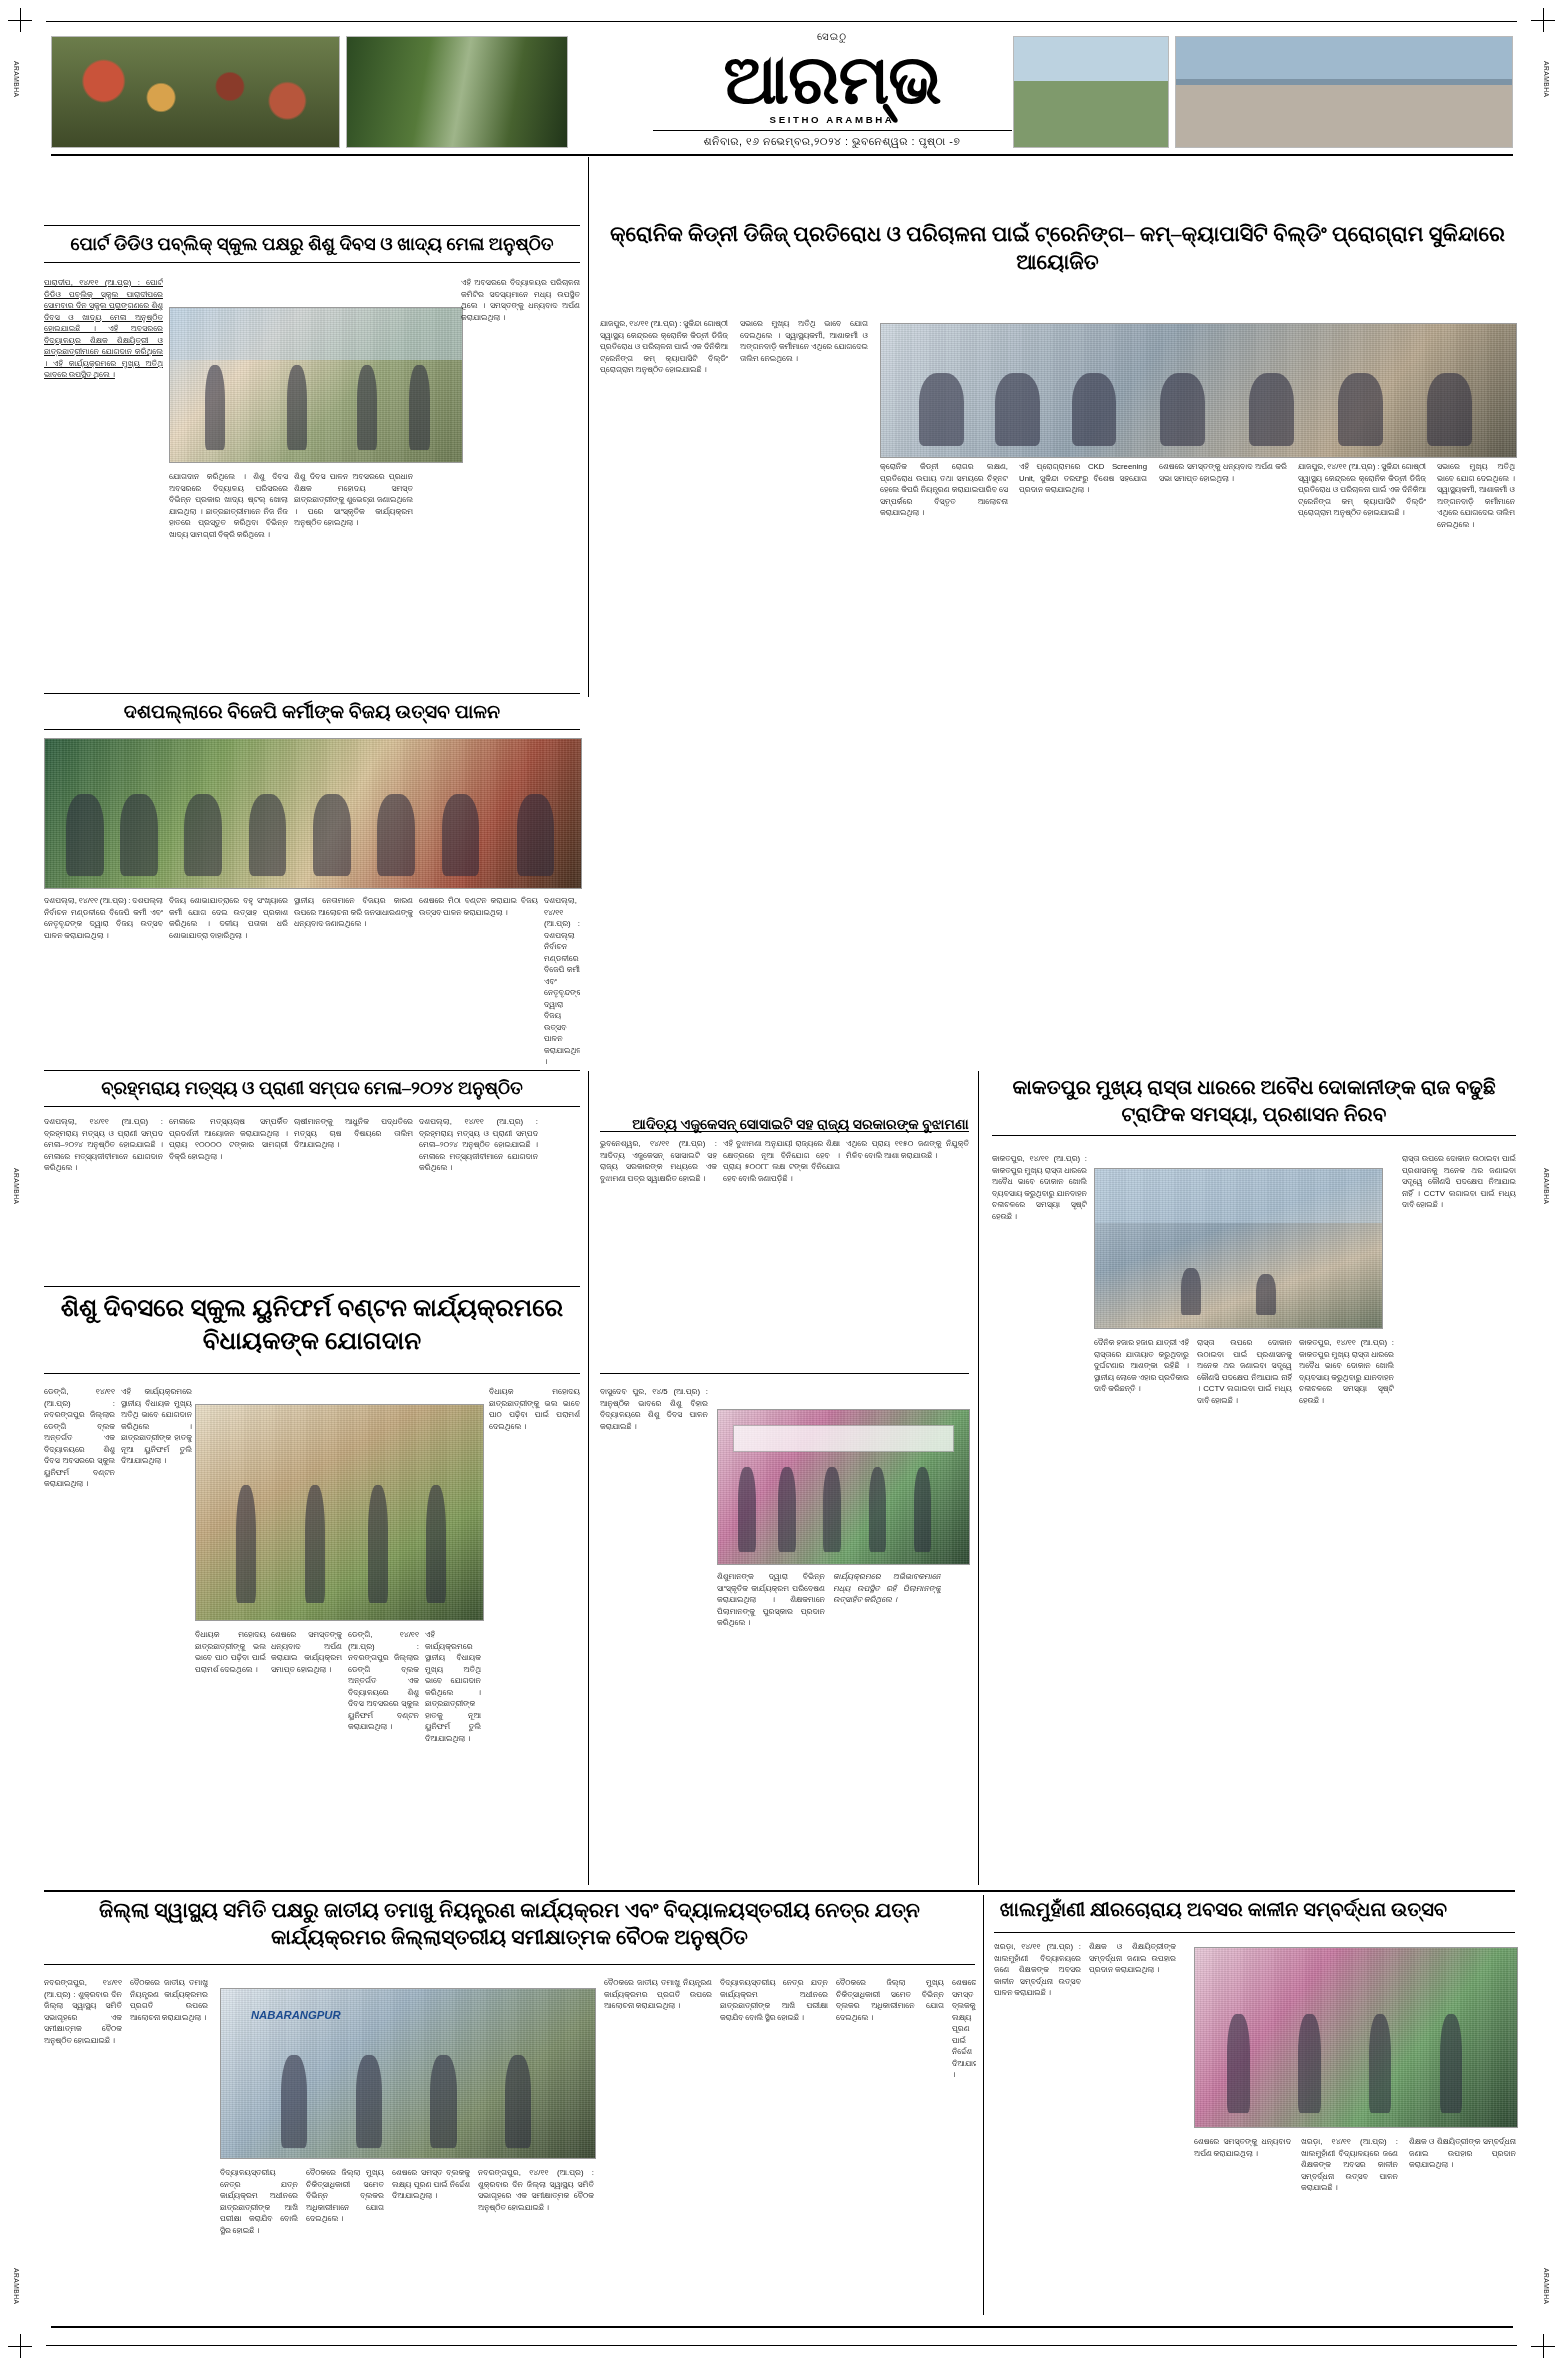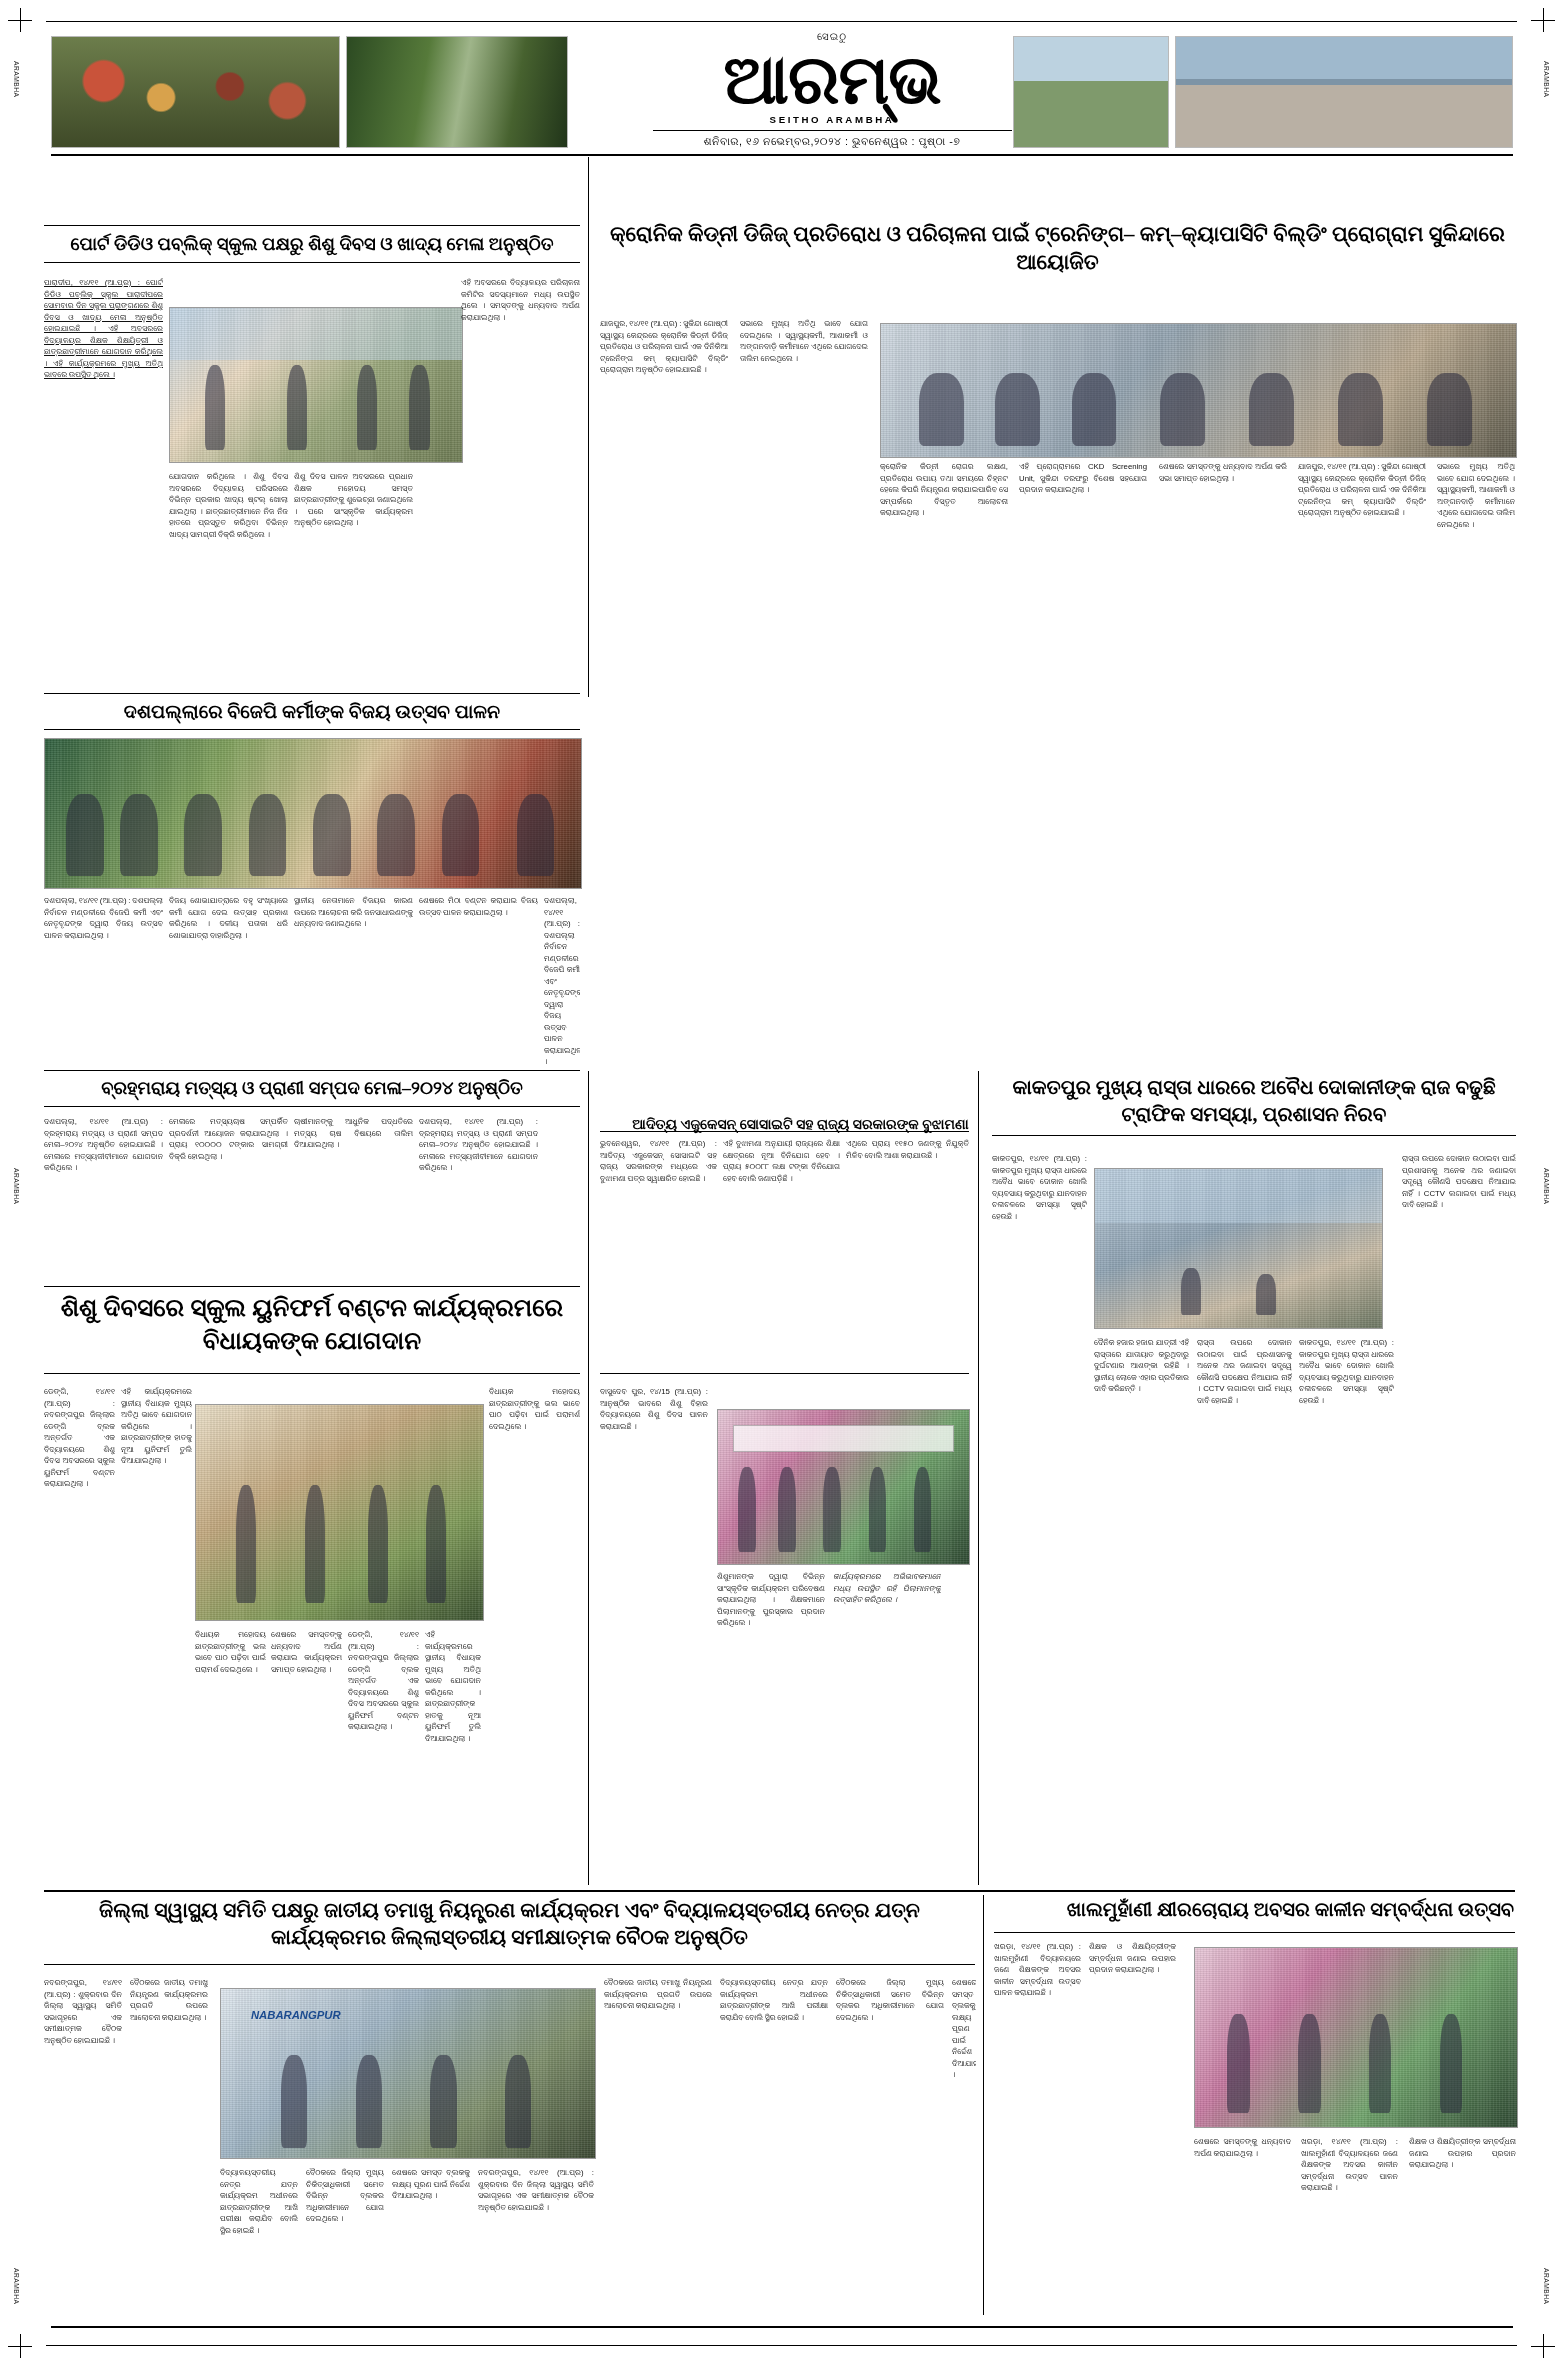--- a/index.html
+++ b/index.html
@@ -364,21 +364,21 @@
     <div class="banner-strip"></div>
     <div class="figs">
         <i style="left:8%"></i>
         <i style="left:24%"></i>
         <i style="left:42%"></i>
         <i style="left:60%"></i>
         <i style="left:78%"></i>
       </div>
   </div>
 
-  <div class="col" style="left:600px; top:1386px; width:108px; height:492px;">ବାସୁଦେବ ପୁର, ୧୪/15 (ଆ.ପ୍ର) : ଆନୁଷ୍ଠିକ ଭାବରେ ଶିଶୁ ବିହାର ବିଦ୍ୟାଳୟରେ ଶିଶୁ ଦିବସ ପାଳନ କରାଯାଇଛି ।</div>
+  <div class="col" style="left:600px; top:1386px; width:108px; height:492px;">ବାସୁଦେବ ପୁର, ୧୪/5 (ଆ.ପ୍ର) : ଆନୁଷ୍ଠିକ ଭାବରେ ଶିଶୁ ବିହାର ବିଦ୍ୟାଳୟରେ ଶିଶୁ ଦିବସ ପାଳନ କରାଯାଇଛି ।</div>
   <div class="col" style="left:717px; top:1571px; width:108px; height:307px;">ଶିଶୁମାନଙ୍କ ଦ୍ୱାରା ବିଭିନ୍ନ ସାଂସ୍କୃତିକ କାର୍ଯ୍ୟକ୍ରମ ପରିବେଷଣ କରାଯାଇଥିଲା । ଶିକ୍ଷକମାନେ ପିଲାମାନଙ୍କୁ ପୁରସ୍କାର ପ୍ରଦାନ କରିଥିଲେ ।</div>
   <div class="col" style="left:833px; top:1571px; width:108px; height:307px;font-style:italic;">କାର୍ଯ୍ୟକ୍ରମରେ ଅଭିଭାବକମାନେ ମଧ୍ୟ ଉପସ୍ଥିତ ରହି ପିଲାମାନଙ୍କୁ ଉତ୍ସାହିତ କରିଥିଲେ ।</div>
 
   <div class="hrule" style="left:44px; top:1890px; width:1471px; height:1.5px;"></div>
   <div class="hl" style="left:44px; top:1897px; width:931px; font-size:20.5px;">ଜିଲ୍ଲା ସ୍ୱାସ୍ଥ୍ୟ ସମିତି ପକ୍ଷରୁ ଜାତୀୟ ତମାଖୁ ନିୟନ୍ତ୍ରଣ କାର୍ଯ୍ୟକ୍ରମ ଏବଂ ବିଦ୍ୟାଳୟସ୍ତରୀୟ ନେତ୍ର ଯତ୍ନ କାର୍ଯ୍ୟକ୍ରମର ଜିଲ୍ଲାସ୍ତରୀୟ ସମୀକ୍ଷାତ୍ମକ ବୈଠକ ଅନୁଷ୍ଠିତ</div>
   <div class="hrule" style="left:44px; top:1964px; width:931px; height:1px;"></div>
 
   <div class="photo ph-h" style="left:220px; top:1988px; width:374px; height:169px;">
     <div class="grain"></div>
     <div class="cap-text">NABARANGPUR</div>
@@ -395,21 +395,21 @@
   <div class="col" style="left:220px; top:2167px; width:78px; height:143px;">ବିଦ୍ୟାଳୟସ୍ତରୀୟ ନେତ୍ର ଯତ୍ନ କାର୍ଯ୍ୟକ୍ରମ ଅଧୀନରେ ଛାତ୍ରଛାତ୍ରୀଙ୍କ ଆଖି ପରୀକ୍ଷା କରାଯିବ ବୋଲି ସ୍ଥିର ହୋଇଛି ।</div>
   <div class="col" style="left:306px; top:2167px; width:78px; height:143px;">ବୈଠକରେ ଜିଲ୍ଲା ମୁଖ୍ୟ ଚିକିତ୍ସାଧିକାରୀ ସମେତ ବିଭିନ୍ନ ବ୍ଲକର ଅଧିକାରୀମାନେ ଯୋଗ ଦେଇଥିଲେ ।</div>
   <div class="col" style="left:392px; top:2167px; width:78px; height:143px;">ଶେଷରେ ସମସ୍ତ ବ୍ଲକକୁ ଲକ୍ଷ୍ୟ ପୂରଣ ପାଇଁ ନିର୍ଦ୍ଦେଶ ଦିଆଯାଇଥିଲା ।</div>
   <div class="col" style="left:478px; top:2167px; width:116px; height:143px;">ନବରଙ୍ଗପୁର, ୧୪/୧୧ (ଆ.ପ୍ର) : ଶୁକ୍ରବାର ଦିନ ଜିଲ୍ଲା ସ୍ୱାସ୍ଥ୍ୟ ସମିତି ସଭାଗୃହରେ ଏକ ସମୀକ୍ଷାତ୍ମକ ବୈଠକ ଅନୁଷ୍ଠିତ ହୋଇଯାଇଛି ।</div>
   <div class="col" style="left:604px; top:1977px; width:108px; height:333px;">ବୈଠକରେ ଜାତୀୟ ତମାଖୁ ନିୟନ୍ତ୍ରଣ କାର୍ଯ୍ୟକ୍ରମର ପ୍ରଗତି ଉପରେ ଆଲୋଚନା କରାଯାଇଥିଲା ।</div>
   <div class="col" style="left:720px; top:1977px; width:108px; height:333px;">ବିଦ୍ୟାଳୟସ୍ତରୀୟ ନେତ୍ର ଯତ୍ନ କାର୍ଯ୍ୟକ୍ରମ ଅଧୀନରେ ଛାତ୍ରଛାତ୍ରୀଙ୍କ ଆଖି ପରୀକ୍ଷା କରାଯିବ ବୋଲି ସ୍ଥିର ହୋଇଛି ।</div>
   <div class="col" style="left:836px; top:1977px; width:108px; height:333px;">ବୈଠକରେ ଜିଲ୍ଲା ମୁଖ୍ୟ ଚିକିତ୍ସାଧିକାରୀ ସମେତ ବିଭିନ୍ନ ବ୍ଲକର ଅଧିକାରୀମାନେ ଯୋଗ ଦେଇଥିଲେ ।</div>
   <div class="col" style="left:952px; top:1977px; width:23.6px; height:333px;">ଶେଷରେ ସମସ୍ତ ବ୍ଲକକୁ ଲକ୍ଷ୍ୟ ପୂରଣ ପାଇଁ ନିର୍ଦ୍ଦେଶ ଦିଆଯାଇଥିଲା ।</div>
 
   <div class="vline" style="left:983px; top:1895px; height:420px;"></div>
-  <div class="hl" style="left:1030px; top:1897px; width:521px; font-size:19.5px;text-align:center;">ଖାଲମୁହାଁଣୀ କ୍ଷୀରଚୋରାୟ ଅବସର କାଳୀନ ସମ୍ବର୍ଦ୍ଧନା ଉତ୍ସବ</div>
+  <div class="hl" style="left:963px; top:1897px; width:521px; font-size:19.5px;text-align:center;">ଖାଲମୁହାଁଣୀ କ୍ଷୀରଚୋରାୟ ଅବସର କାଳୀନ ସମ୍ବର୍ଦ୍ଧନା ଉତ୍ସବ</div>
   <div class="hrule" style="left:994px; top:1932px; width:521px; height:1px;"></div>
 
   <div class="photo ph-f" style="left:1194px; top:1947px; width:322px; height:179px;">
     <div class="grain"></div>
     <div class="figs">
         <i style="left:10%"></i>
         <i style="left:32%"></i>
         <i style="left:54%"></i>
         <i style="left:76%"></i>
       </div>

